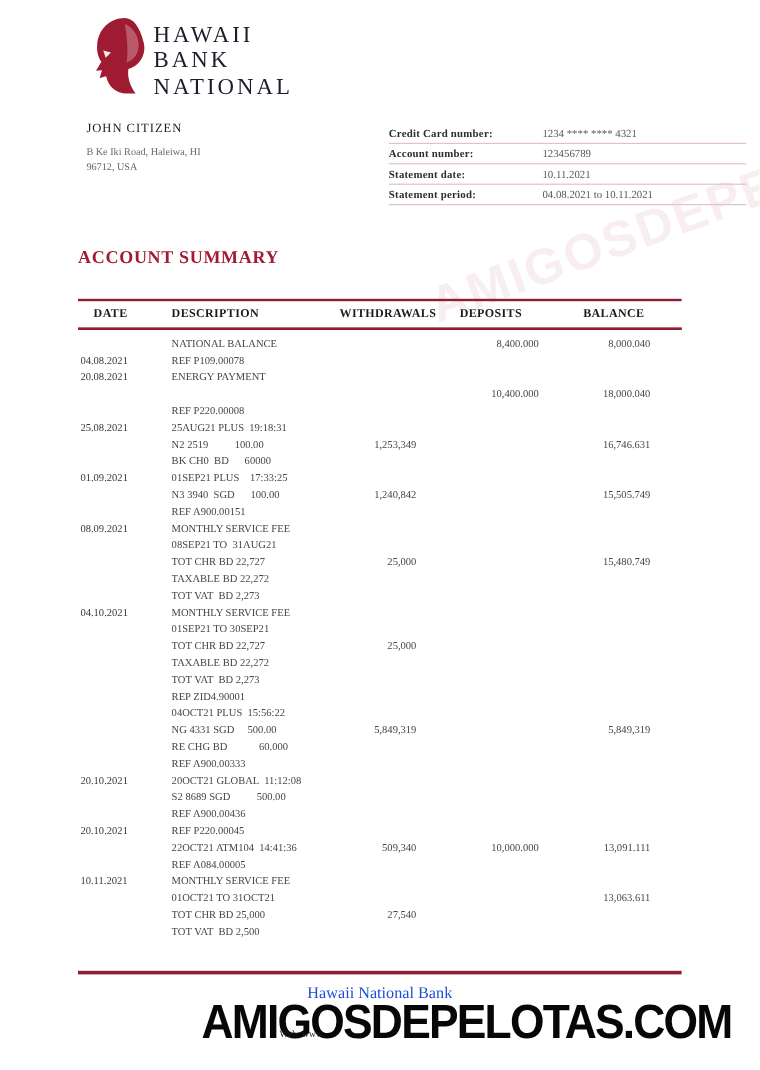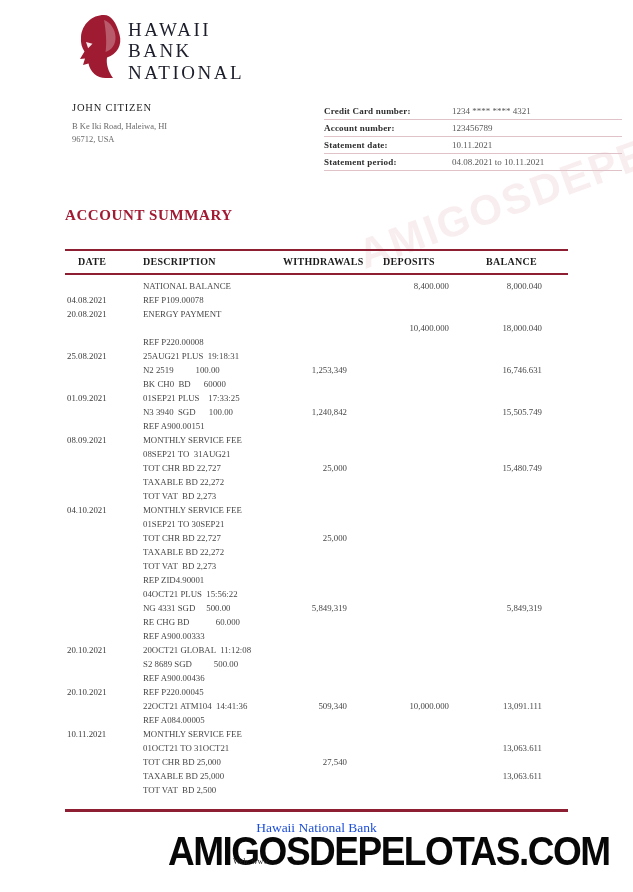--- a/index.html
+++ b/index.html
@@ -390,27 +390,20 @@
           </tr>
           <tr>
             <td class="td-date"></td>
             <td class="td-desc">TOT CHR BD 25,000</td>
             <td class="td-num td-wd">27,540</td>
             <td class="td-num td-dep"></td>
             <td class="td-num td-bal"></td>
           </tr>
           <tr>
             <td class="td-date"></td>
-            <td class="td-desc">TAXABLE BD 25,000</td>
-            <td class="td-num td-wd"></td>
-            <td class="td-num td-dep"></td>
-            <td class="td-num td-bal">13,063.611</td>
-          </tr>
-          <tr>
-            <td class="td-date"></td>
             <td class="td-desc">TOT VAT  BD 2,500</td>
             <td class="td-num td-wd"></td>
             <td class="td-num td-dep"></td>
             <td class="td-num td-bal"></td>
           </tr>
         </tbody>
     </table>
   </div>
 
   <div class="footer-bank">Hawaii National Bank</div>

